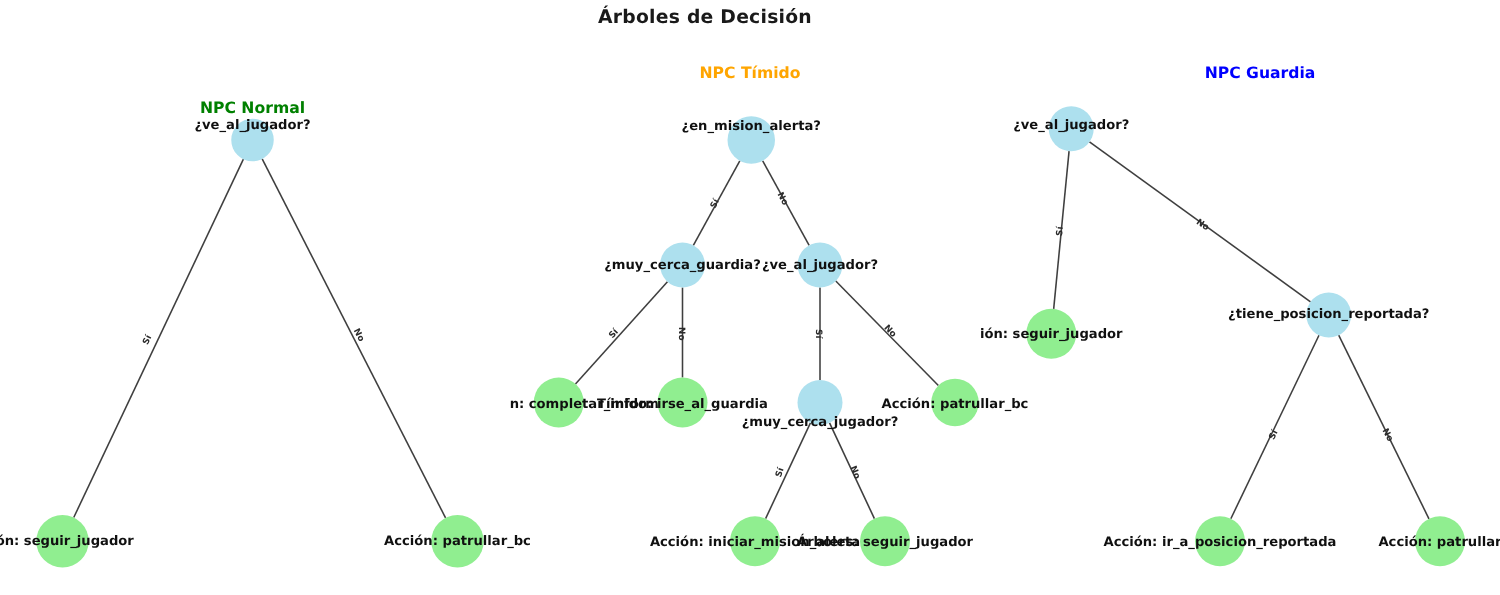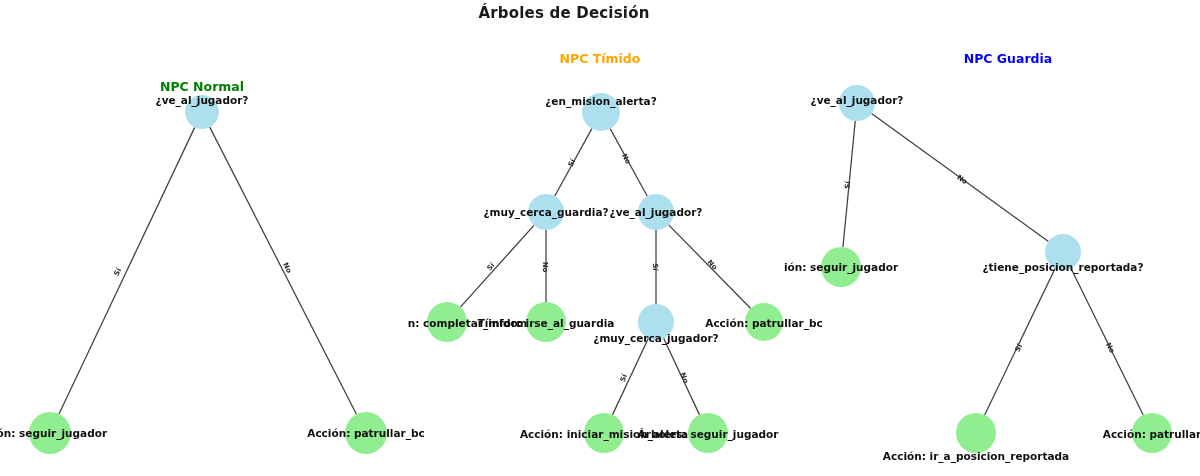--- a/index.html
+++ b/index.html
@@ -135,23 +135,23 @@
       <div class="node-label" style="left: 764px; top: 323px; color: rgb(16, 16, 16);">Acción: patrullar_bc</div>
       <div class="node" style="left: 604px; top: 433px; width: 40px; height: 40px; background: rgb(144, 238, 144);"></div>
       <div class="node-label" style="left: 604px; top: 434px; color: rgb(16, 16, 16);">Acción: iniciar_mision_alerta</div>
       <div class="node" style="left: 708px; top: 433px; width: 40px; height: 40px; background: rgb(144, 238, 144);"></div>
       <div class="node-label" style="left: 708px; top: 434px; color: rgb(16, 16, 16);">Árboles: seguir_jugador</div>
       <div class="node" style="left: 857px; top: 103px; width: 36px; height: 36px; background: rgb(173, 224, 238);"></div>
       <div class="node-label" style="left: 857px; top: 100px; color: rgb(16, 16, 16);">¿ve_al_jugador?</div>
       <div class="node" style="left: 841px; top: 267px; width: 40px; height: 40px; background: rgb(144, 238, 144);"></div>
       <div class="node-label" style="left: 841px; top: 267px; color: rgb(16, 16, 16);">ión: seguir_jugador</div>
       <div class="node" style="left: 1063px; top: 252px; width: 36px; height: 36px; background: rgb(173, 224, 238);"></div>
-      <div class="node-label" style="left: 1063px; top: 267px; color: rgb(16, 16, 16);">¿tiene_posicion_reportada?</div>
+      <div class="node-label" style="left: 1063px; top: 251px; color: rgb(16, 16, 16);">¿tiene_posicion_reportada?</div>
       <div class="node" style="left: 976px; top: 433px; width: 40px; height: 40px; background: rgb(144, 238, 144);"></div>
-      <div class="node-label" style="left: 976px; top: 456px; color: rgb(16, 16, 16);">Acción: ir_a_posicion_reportada</div>
+      <div class="node-label" style="left: 976px; top: 434px; color: rgb(16, 16, 16);">Acción: ir_a_posicion_reportada</div>
       <div class="node" style="left: 1152px; top: 433px; width: 40px; height: 40px; background: rgb(144, 238, 144);"></div>
       <div class="node-label" style="left: 1152px; top: 434px; color: rgb(16, 16, 16);">Acción: patrullar</div>
     </div>
   <div id="titles-layer">
       <div class="tree-title" style="left: 202px; top: 58px; color: rgb(0, 128, 0); margin-top: 28px;">NPC Normal</div>
       <div class="tree-title" style="left: 600px; top: 58px; color: rgb(255, 165, 0); text-align: right;">NPC Tímido</div>
       <div class="tree-title" style="left: 998px; top: 58px; color: rgb(0, 0, 255); padding-left: 20px;">NPC Guardia</div>
     </div>
 
 </div>

